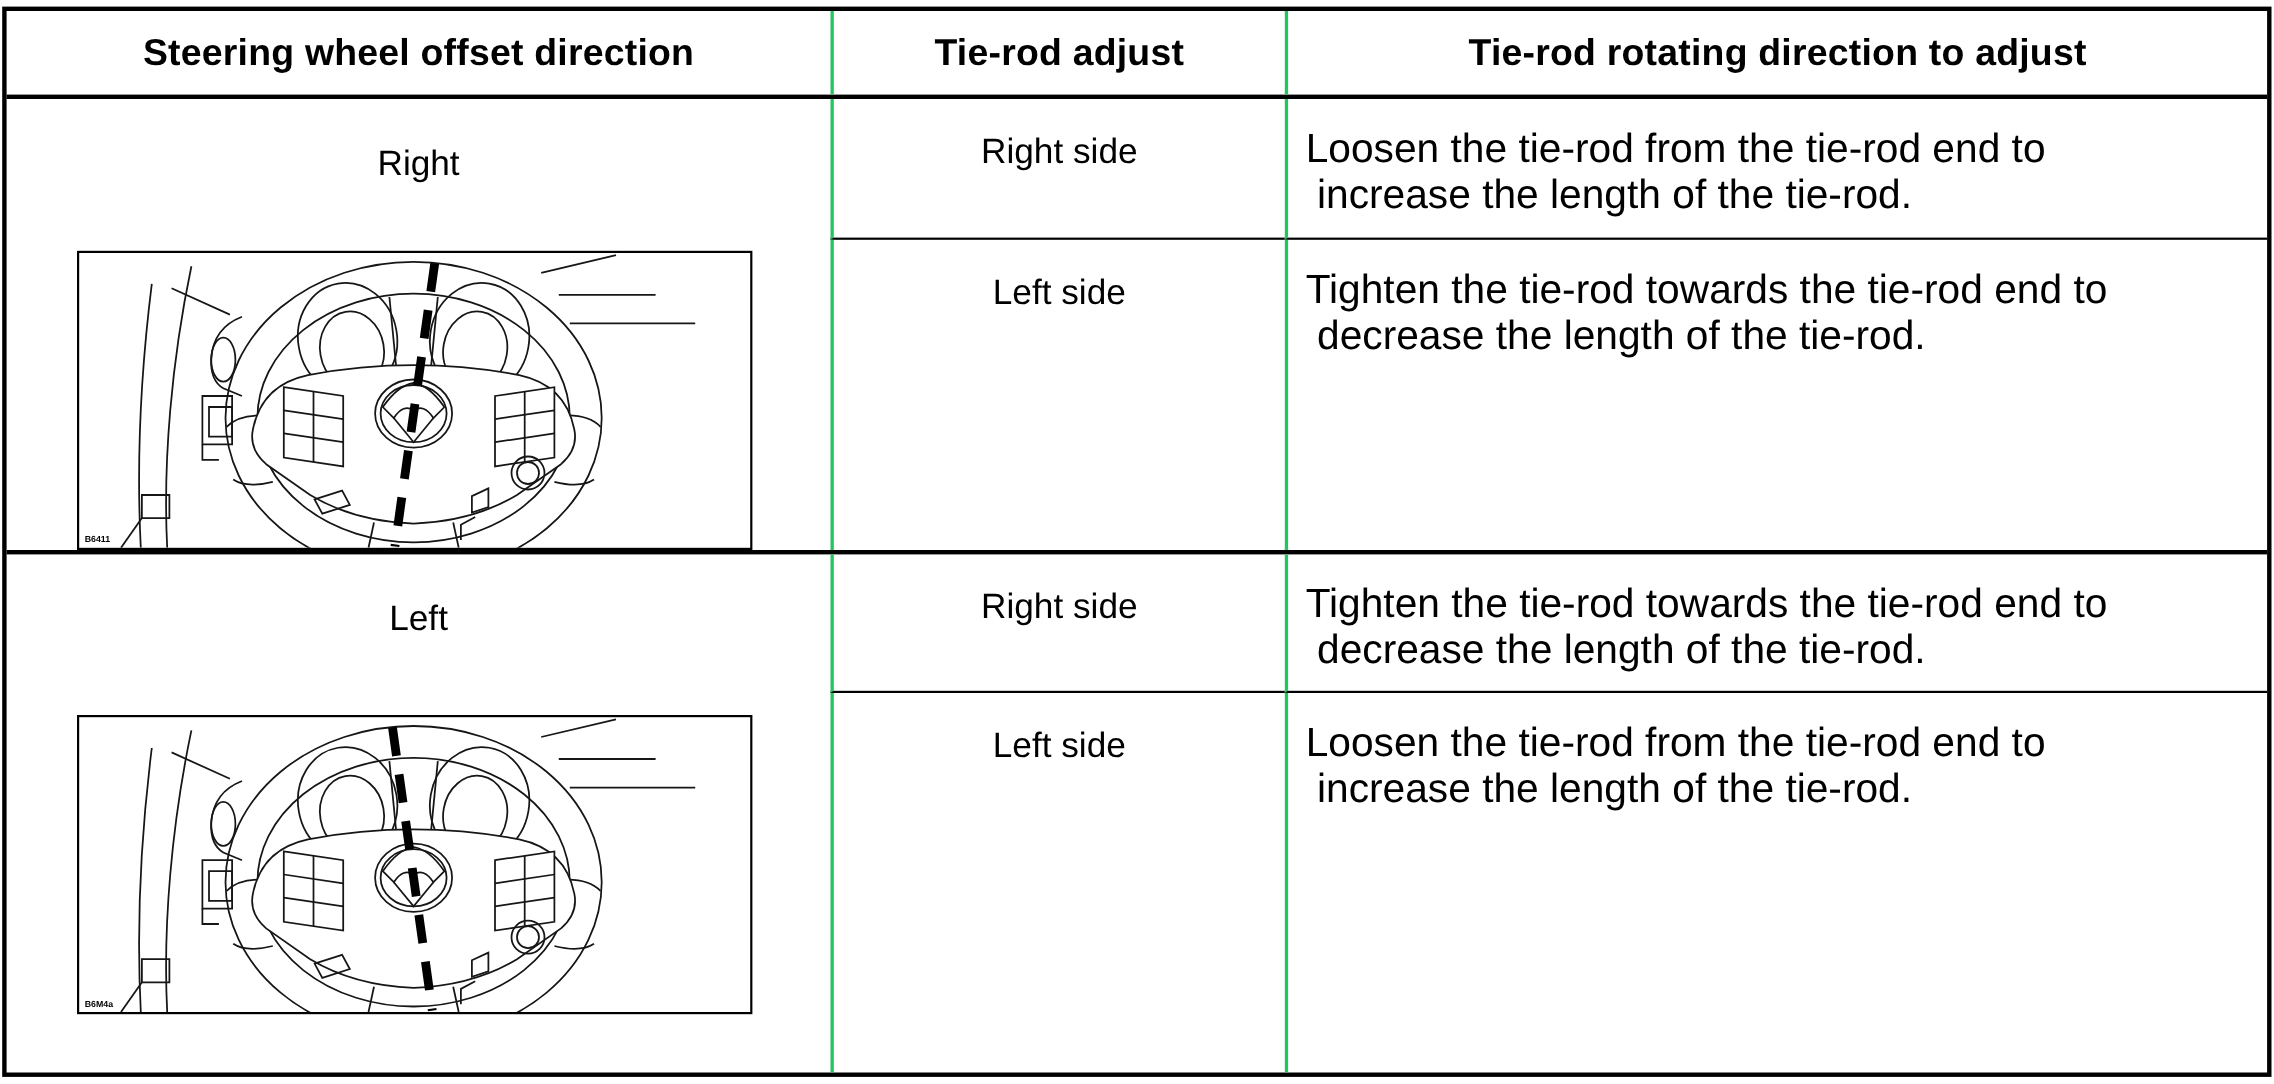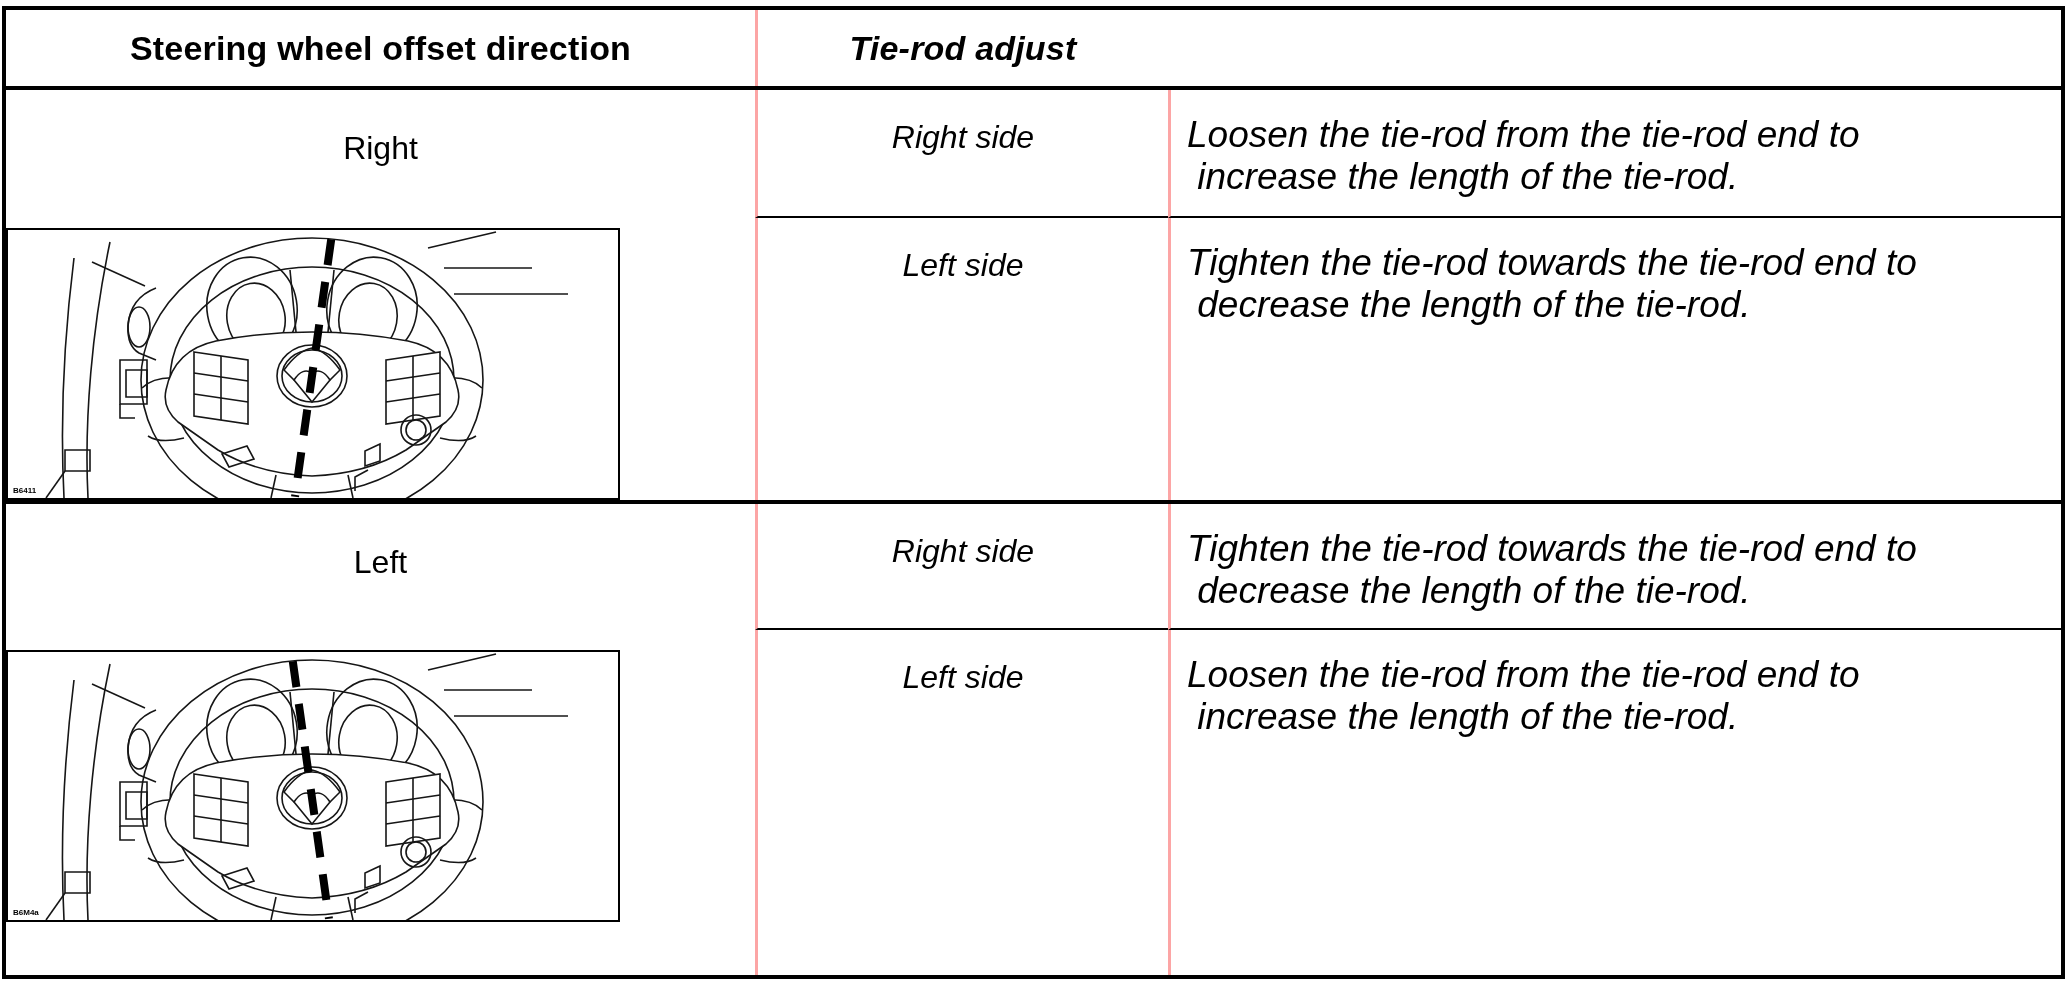--- a/index.html
+++ b/index.html
@@ -17,34 +17,35 @@
   }
 
   .hdr-row {
     display: grid; grid-template-columns: 749px 413px 1fr;
     height: 86px; border-bottom: 4px solid #000;
   }
   .hdr-cell {
     display: flex; align-items: center; justify-content: center;
     font-size: 34px; font-weight: bold; letter-spacing: 0.2px;
   }
-  .col-b { border-left: 3px solid #fca5a5; font-style: italic; }
+  .col-b { border-left: 3px solid #22c55e; }
 
   .block {
     display: grid; grid-template-columns: 749px 413px 1fr;
   }
   .block-1 { height: 440px; border-bottom: 4px solid #000; grid-template-rows: 128px 1fr; }
   .block-2 { height: 507px; grid-template-rows: 126px 1fr; }
 
   .dir-cell { grid-row: 1 / span 2; padding-top: 37px; }
   .dir-label { text-align: center; font-size: 32px; line-height: 42px; }
 
   .fig {
     width: 614px; height: 272px;
     border: 2px solid #000;
+    margin-left: 64px;
     position: relative; background: #fff;
   }
   .fig-1 { margin-top: 59px; }
   .fig-2 { margin-top: 67px; }
   .fig svg { display: block; }
   .fig-code {
     position: absolute; left: 5px; bottom: 3px;
     font-size: 8px; font-weight: bold; letter-spacing: 0; color: #000;
   }
 
@@ -65,20 +66,21 @@
 </style>
 </head>
 <body>
 
 <div class="page">
   <div class="tbl">
 
     <div class="hdr-row">
       <div class="hdr-cell">Steering wheel offset direction</div>
       <div class="hdr-cell col-b">Tie-rod adjust</div>
+      <div class="hdr-cell col-b">Tie-rod rotating direction to adjust</div>
     </div>
 
     <div class="block block-1">
       <div class="dir-cell">
         <div class="dir-label">Right</div>
 
         <div class="fig fig-1">
           <svg width="610" height="268" viewBox="0 0 610 268">
             <g class="wheel-stroke">
               <path d="M66,28 C56,108 52,190 56,268"></path>

